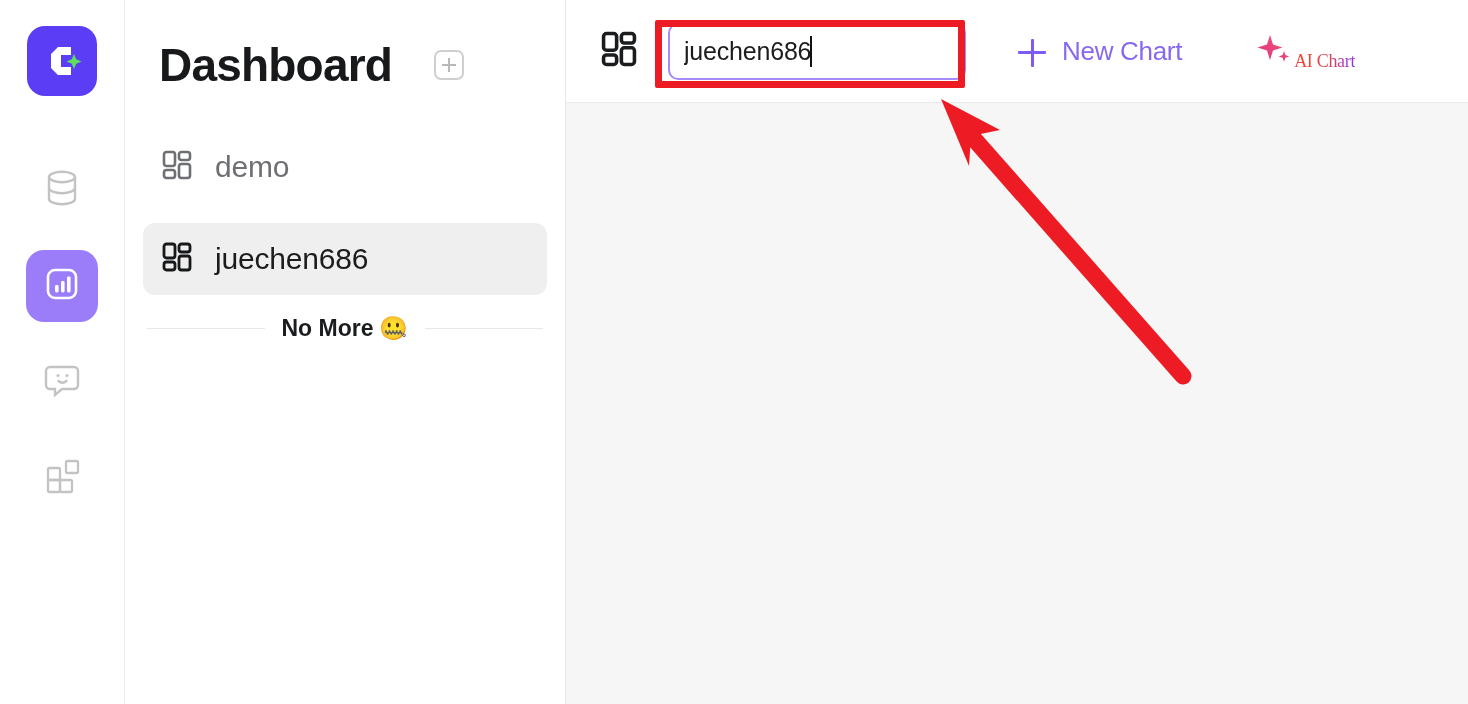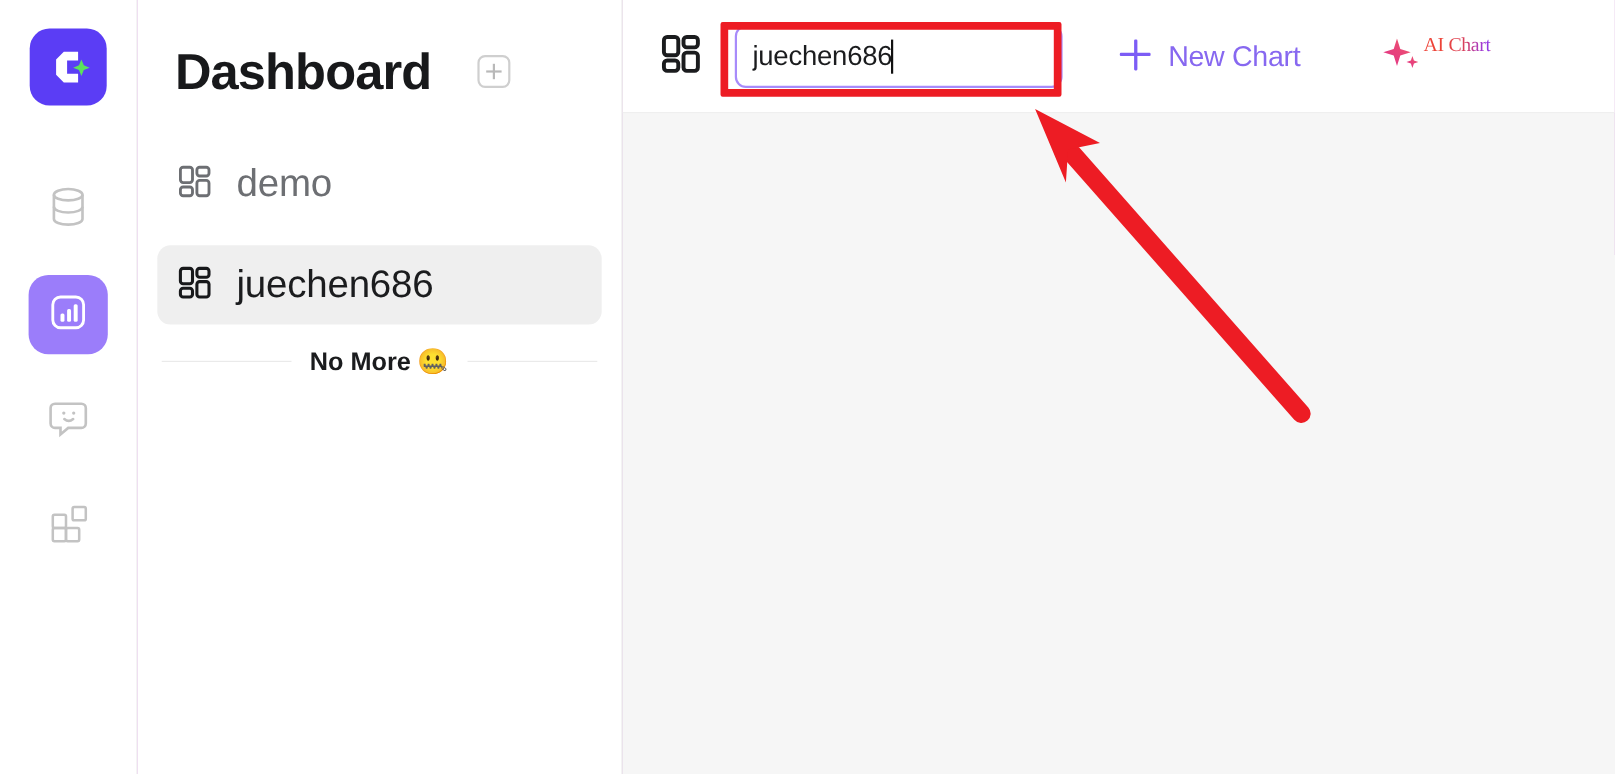--- a/index.html
+++ b/index.html
@@ -100,21 +100,21 @@
     display: flex;
     align-items: center;
     height: 72px;
     border-radius: 12px;
     padding-left: 18px;
     cursor: pointer;
     margin-bottom: 20px;
   }
   .dash-item.selected { background: #efefef; }
   .dash-item-label {
-    font-size: 35px;
+    font-size: 30px;
     color: #6d6f73;
     margin-left: 22px;
     letter-spacing: -0.2px;
   }
   .dash-item.selected .dash-item-label { color: #1b1c1e; }
 
   .no-more {
     display: flex;
     align-items: center;
     padding: 0 4px;
@@ -171,21 +171,21 @@
     position: absolute;
     width: 2px;
     height: 31px;
     background: #111;
     top: 13px;
     left: 142px;
   }
 
   .tool-btn {
     display: flex;
-    align-items: flex-start;
+    align-items: flex-end;
     cursor: pointer;
     white-space: nowrap;
   }
   .new-chart { margin-left: 52px; }
   .new-chart .plus {
     position: relative;
     width: 28px; height: 28px;
     flex: 0 0 28px;
   }
   .new-chart .plus::before, .new-chart .plus::after {

